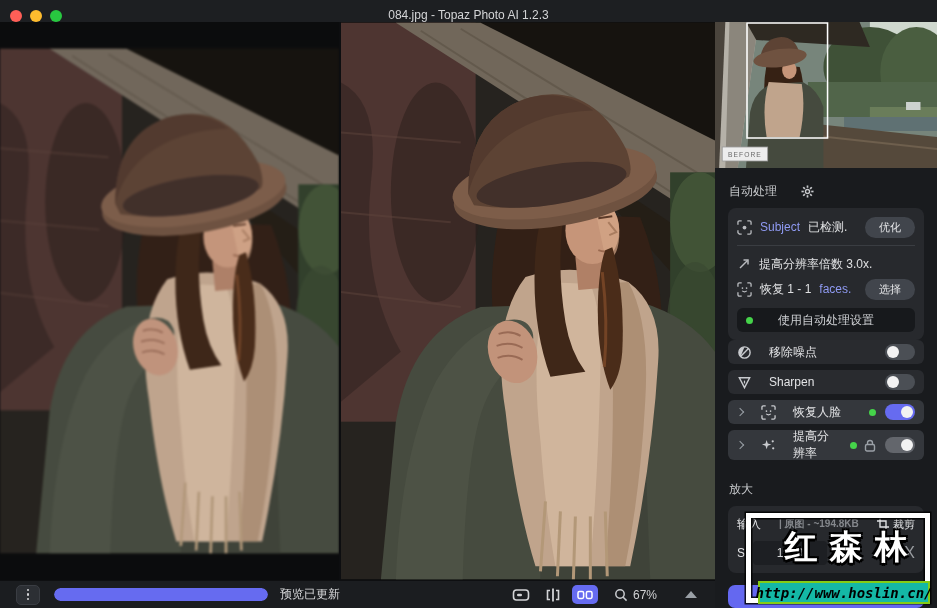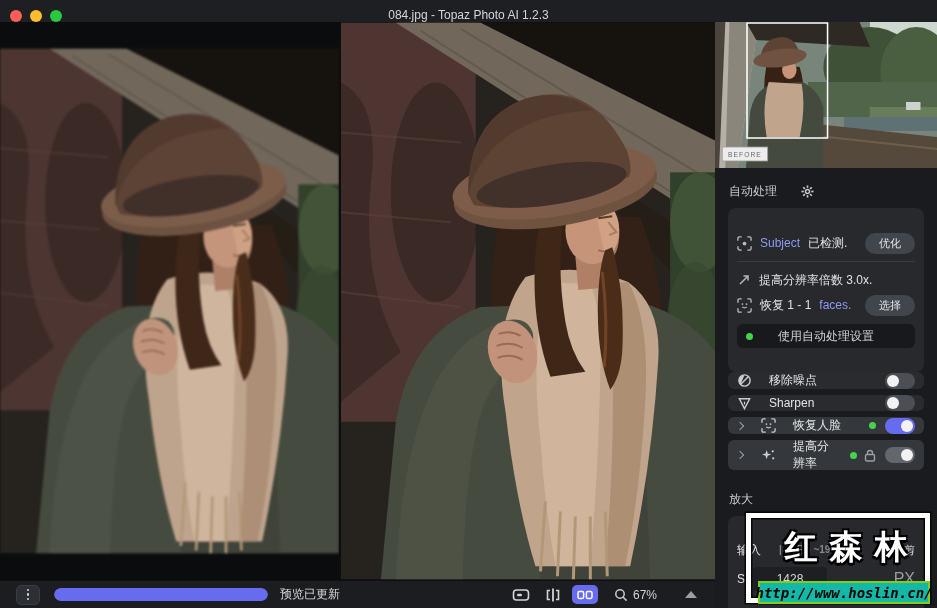--- a/index.html
+++ b/index.html
@@ -43,21 +43,21 @@
     border-left:6px solid transparent; border-right:6px solid transparent; border-bottom:7px solid #9aa0a6; cursor:pointer; }
 
   
   .sidebar { width:222px; background:#191b1e; display:flex; flex-direction:column; }
   .navigator { height:146px; position:relative; cursor:crosshair; }
   .navigator svg { width:100%; height:100%; display:block; }
 
   .section-header { display:flex; align-items:center; gap:24px; margin:15px 14px 8px; font-size:12px; color:#c7c9cc; }
   .section-header:first-of-type { margin-top:16px; }
 
-  .card { margin:0 13px; background:#27292d; border-radius:8px; padding:24px 9px; }
+  .card { margin:0 13px; background:#27292d; border-radius:8px; padding:8px 9px; }
   .a-row { display:flex; align-items:center; gap:8px; min-height:22px; font-size:12px; color:#dfe0e2; }
   .a-row + .a-row { margin-top:3px; }
   .accent-text { color:#8f9af2; }
   .pill-btn { margin-left:auto; background:#41454c; border:none; color:#e6e7e9; font-size:11px;
     padding:3px 14px; border-radius:11px; cursor:pointer; font-family:inherit; }
   .a-divider { height:1px; background:#3a3d42; margin:7px 0; }
   .apply-btn { margin-top:8px; width:100%; background:#17191c; border:none; border-radius:6px;
     height:24px; display:flex; align-items:center; cursor:pointer; position:relative;
     color:#cfd1d4; font-size:12px; font-family:inherit; justify-content:center; }
   .apply-btn .dot { position:absolute; left:9px; }

